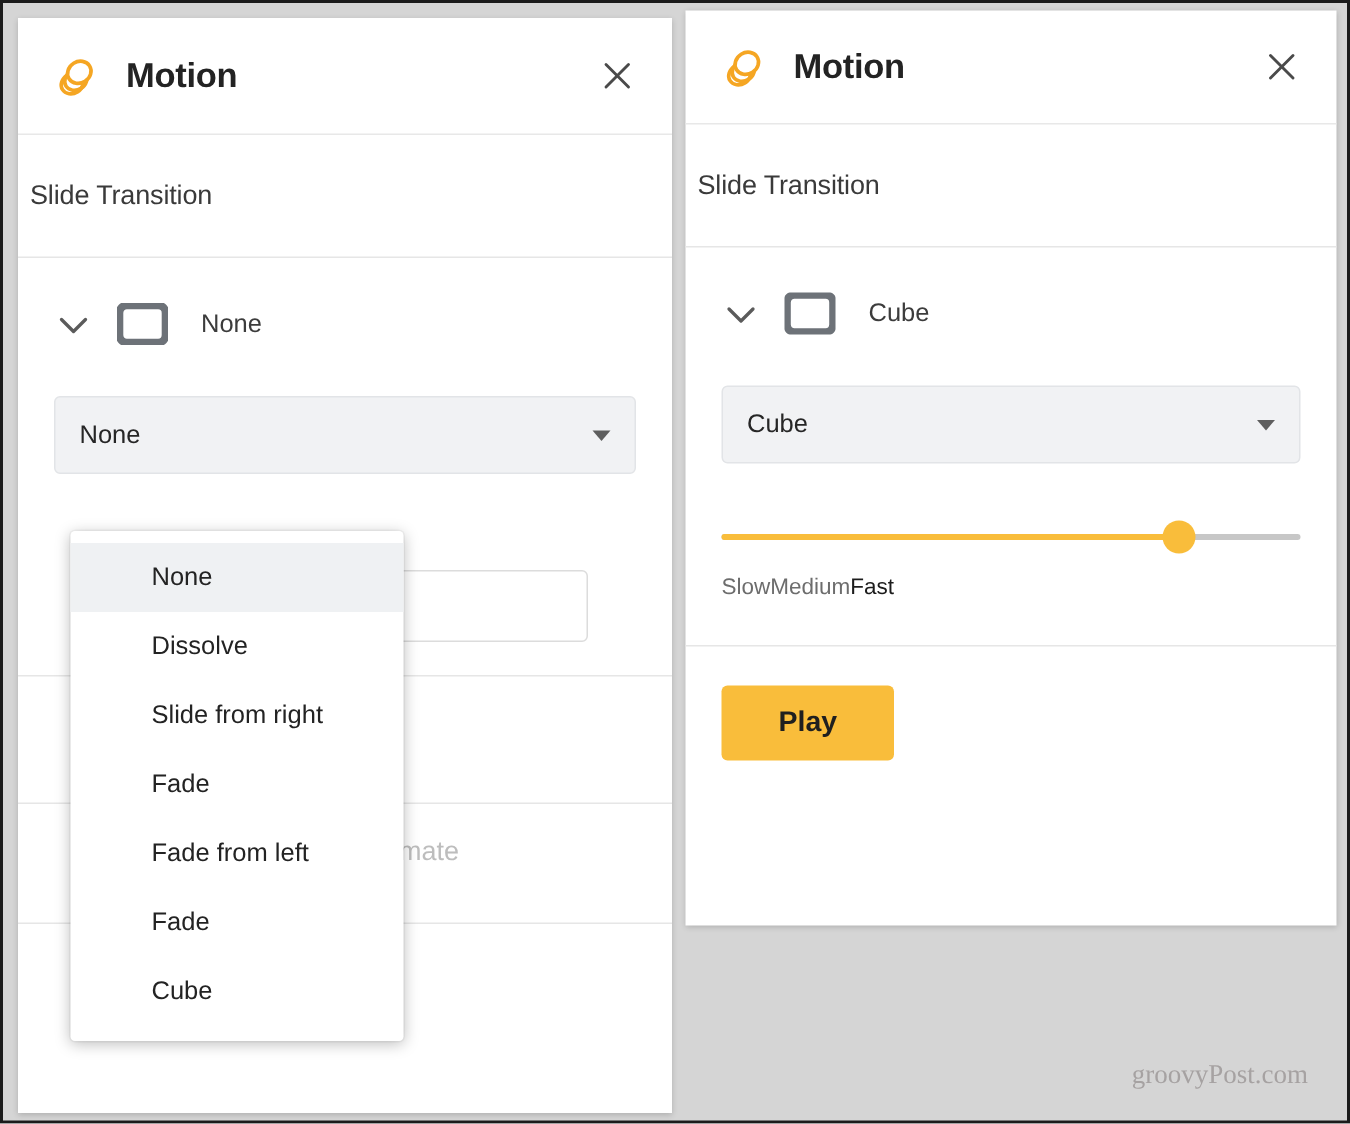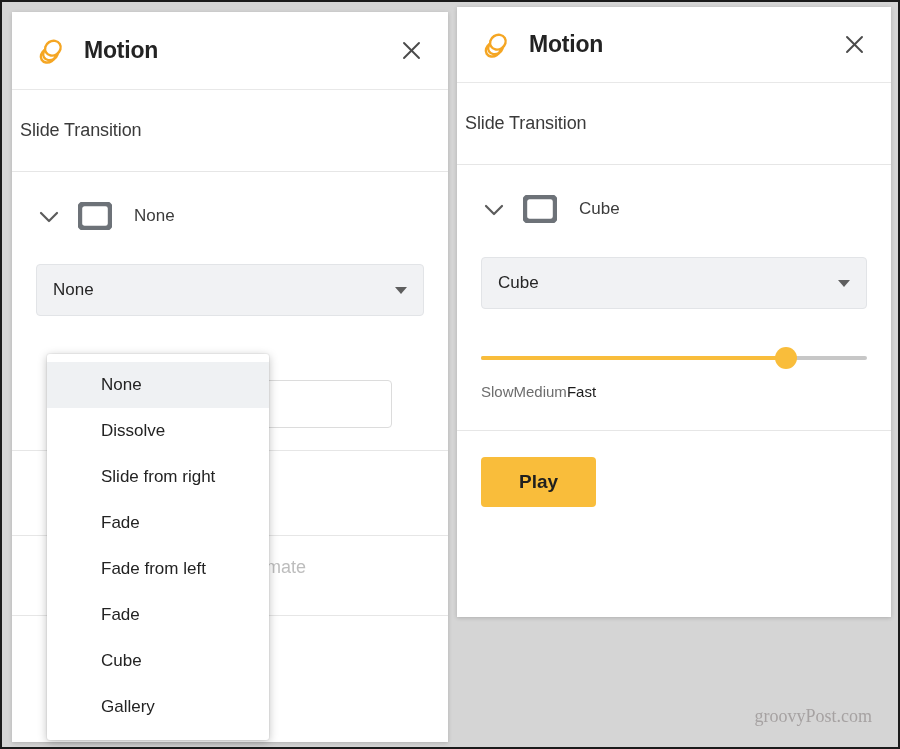--- a/index.html
+++ b/index.html
@@ -323,21 +323,20 @@
   <div class="ghost-placeholder">animate</div>
 
   <div class="dropdown-menu">
     <div class="dropdown-item is-selected">None</div>
     <div class="dropdown-item">Dissolve</div>
     <div class="dropdown-item">Slide from right</div>
     <div class="dropdown-item">Fade</div>
     <div class="dropdown-item">Fade from left</div>
     <div class="dropdown-item">Fade</div>
     <div class="dropdown-item">Cube</div>
-    <div class="dropdown-item">Gallery</div>
   </div>
 
 </div>
 
 <div class="panel" id="right-panel">
 
   <div class="panel-header">
     <svg class="brand-logo" viewBox="0 0 32 32">
       <ellipse cx="13" cy="21" rx="8.2" ry="7" fill="none" stroke="#F5A623" stroke-width="2.6" transform="rotate(-32 13 21)"></ellipse>
       <ellipse cx="15.5" cy="18.5" rx="8.2" ry="7" fill="none" stroke="#F5A623" stroke-width="2.6" transform="rotate(-32 15.5 18.5)"></ellipse>

